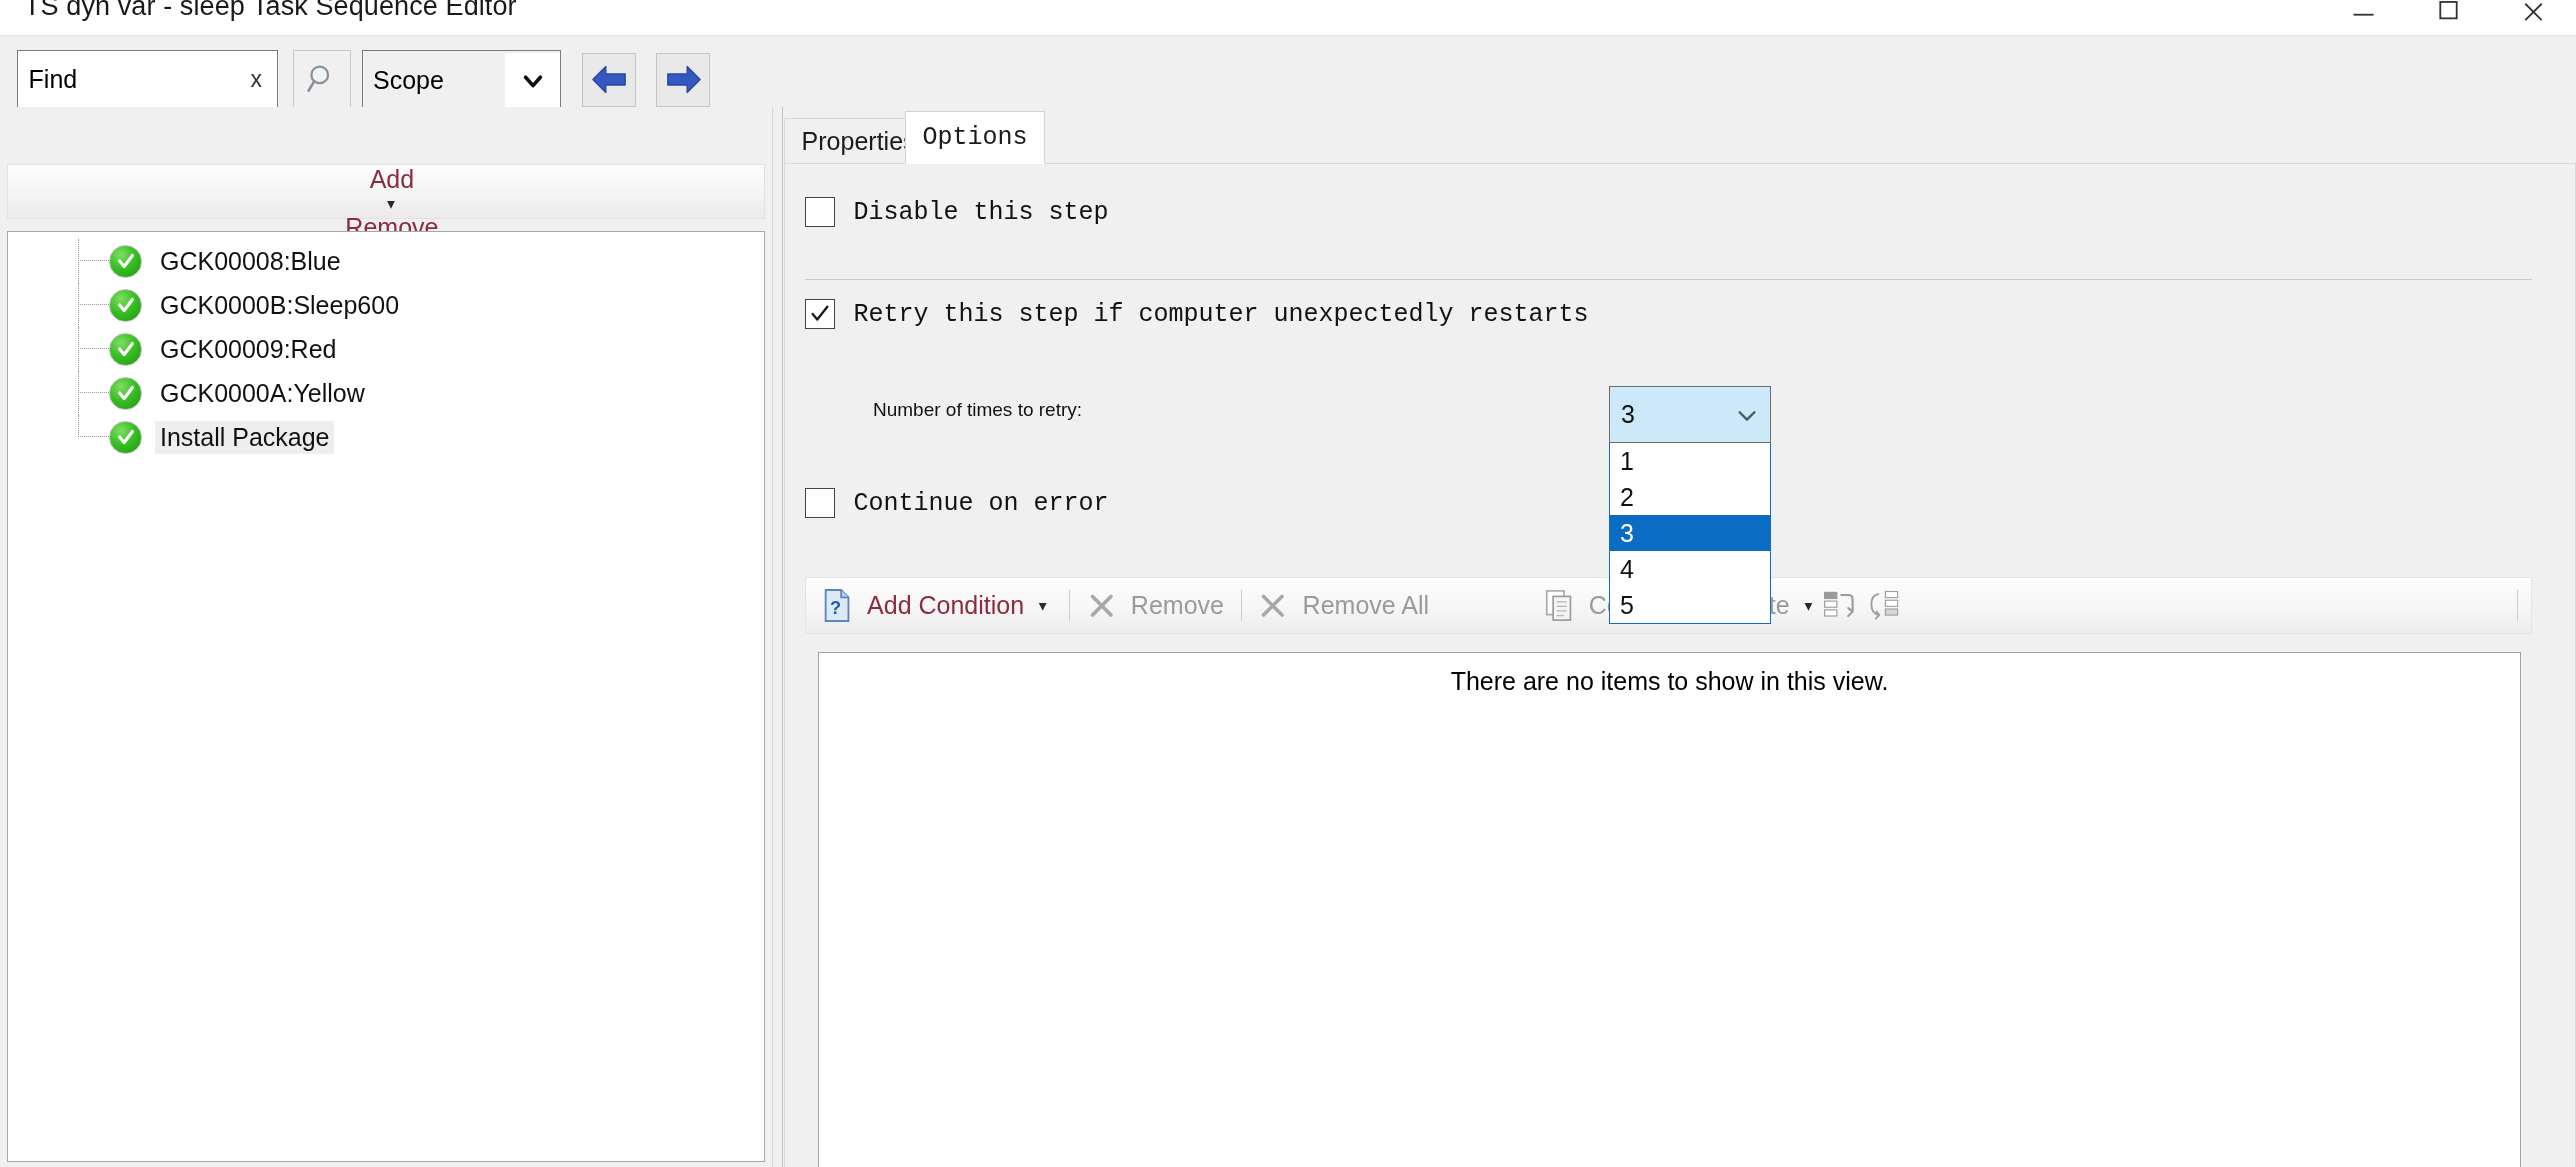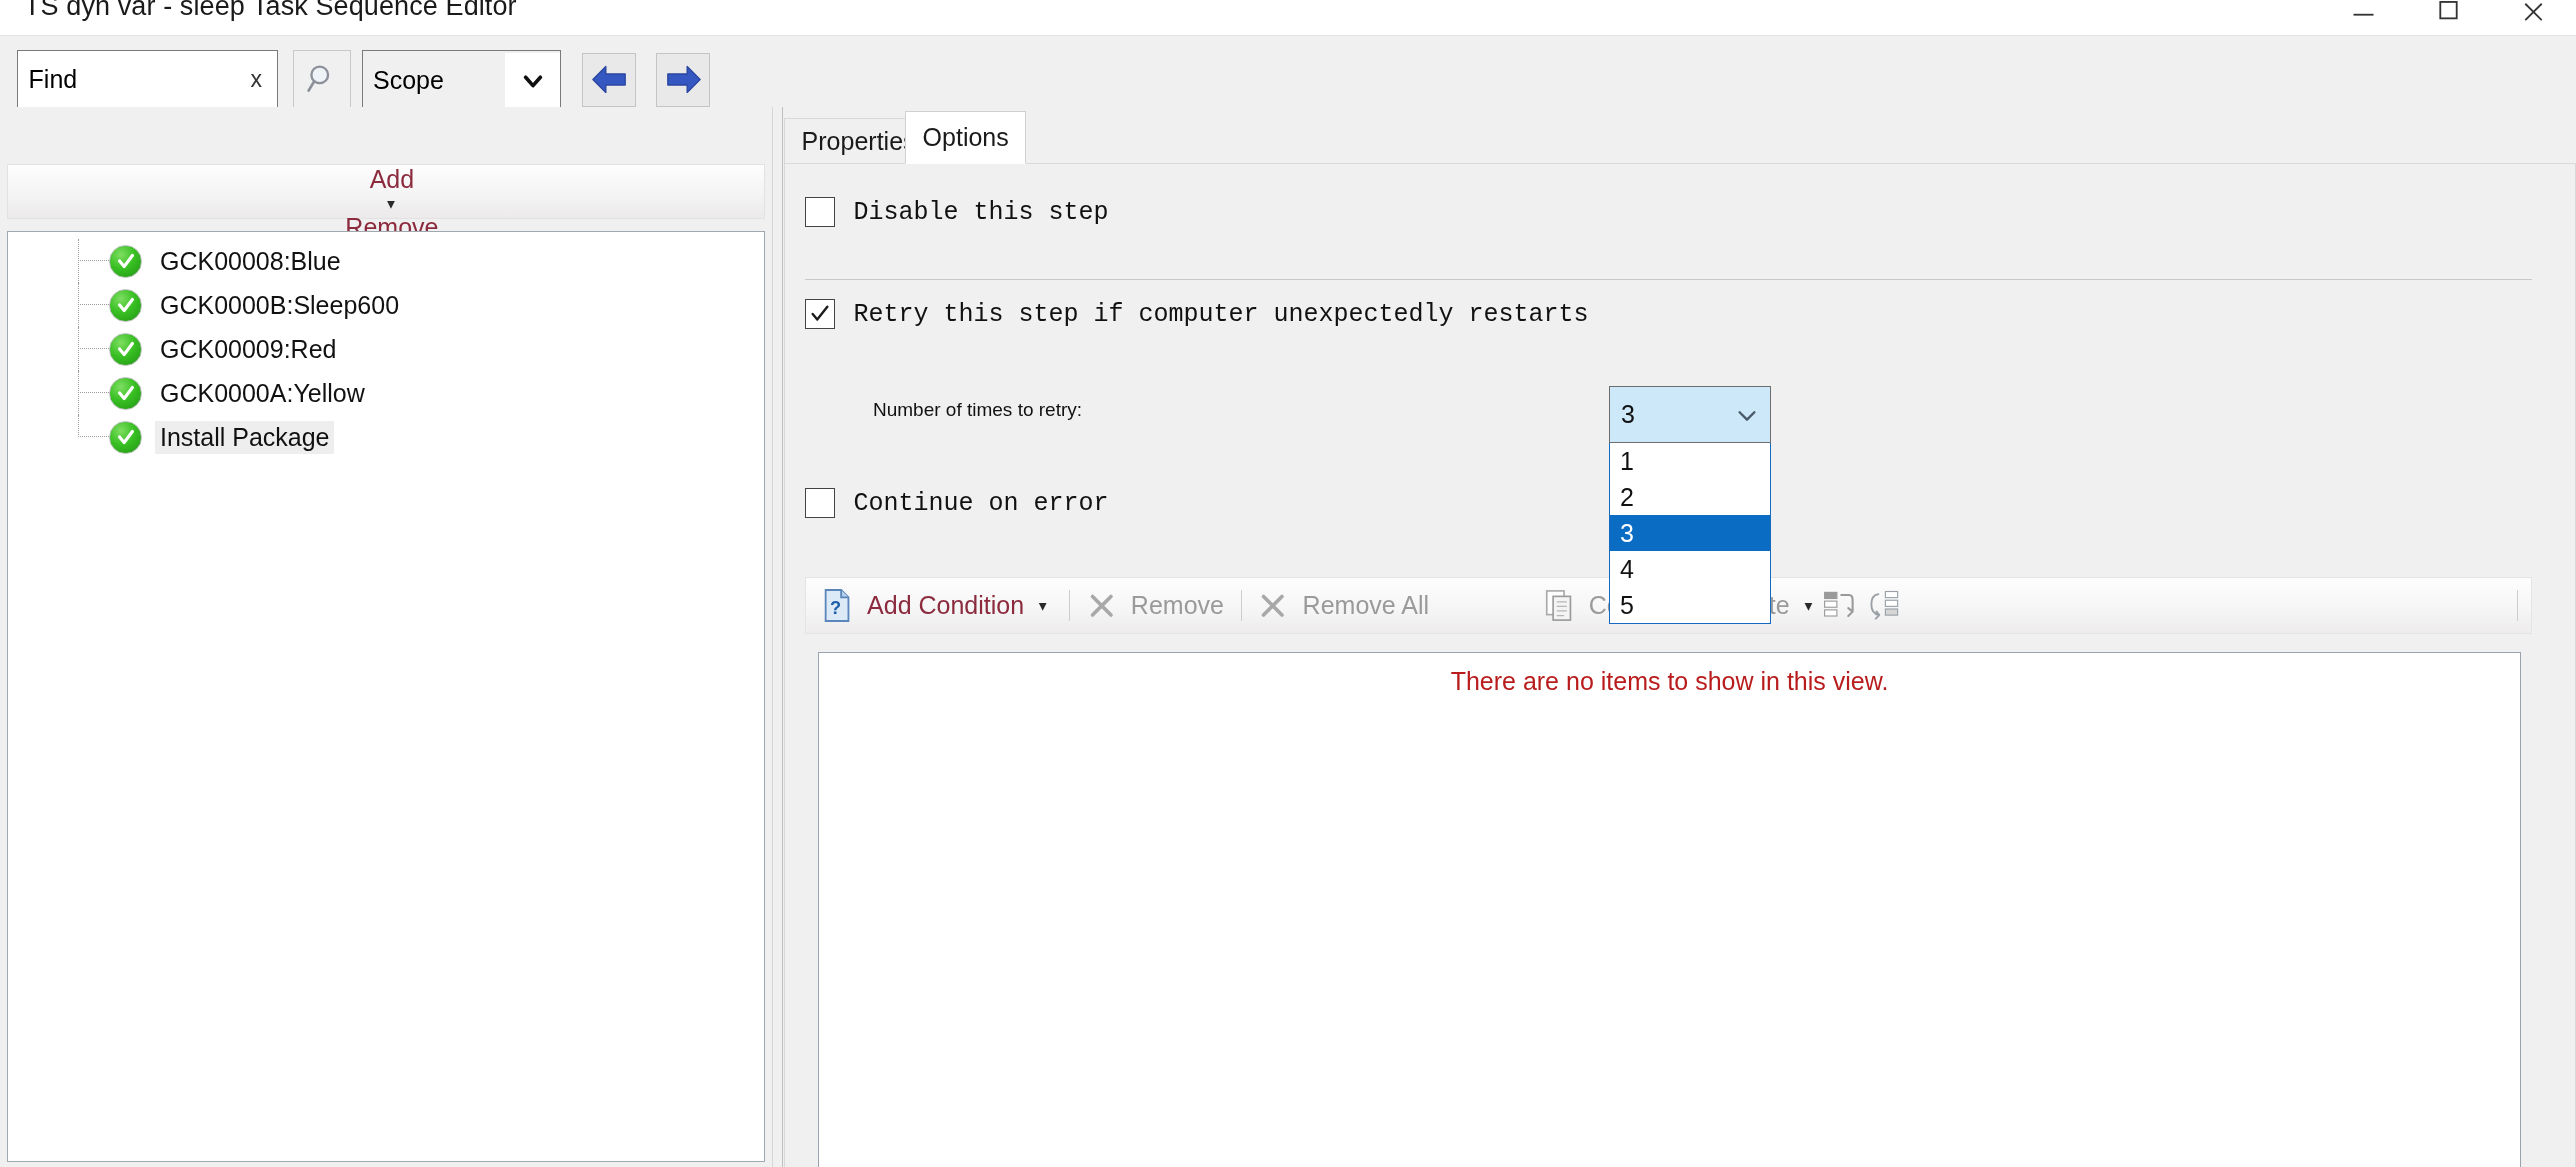--- a/index.html
+++ b/index.html
@@ -255,20 +255,21 @@
   }
   .tab.inactive { left: 0; background: #f0f0f0; }
   .tab.active {
     left: 121px;
     top: 3.7px;
     height: 53px;
     background: #ffffff;
     border: 0.9px solid #d0d0d0;
     border-bottom: 0.9px solid #ffffff;
     z-index: 3;
+    font-family: Liberation Mono, monospace;
   }
   .tabcontent {
     position: absolute;
     left: 0; top: 56px;
     width: 1792px; height: 1005px;
     background: #f0f0f0;
     border: 0.9px solid #d9d9d9;
     border-bottom: none;
   }
 
@@ -391,21 +392,21 @@
     width: 1703px; height: 517px;
     background: #ffffff;
     border: 1.8px solid #9aa4ae;
     border-bottom: none;
     overflow: hidden;
   }
   .condlist-empty {
     width: 100%;
     text-align: center;
     font-size: 25px;
-    color: #b91c1c;
+    color: #000000;
     padding-top: 14px;
   }
 </style>
 </head>
 <body>
 
 <div class="window">
 
   <div class="titlebar">
     <div class="title-text">TS dyn var - sleep Task Sequence Editor</div>

